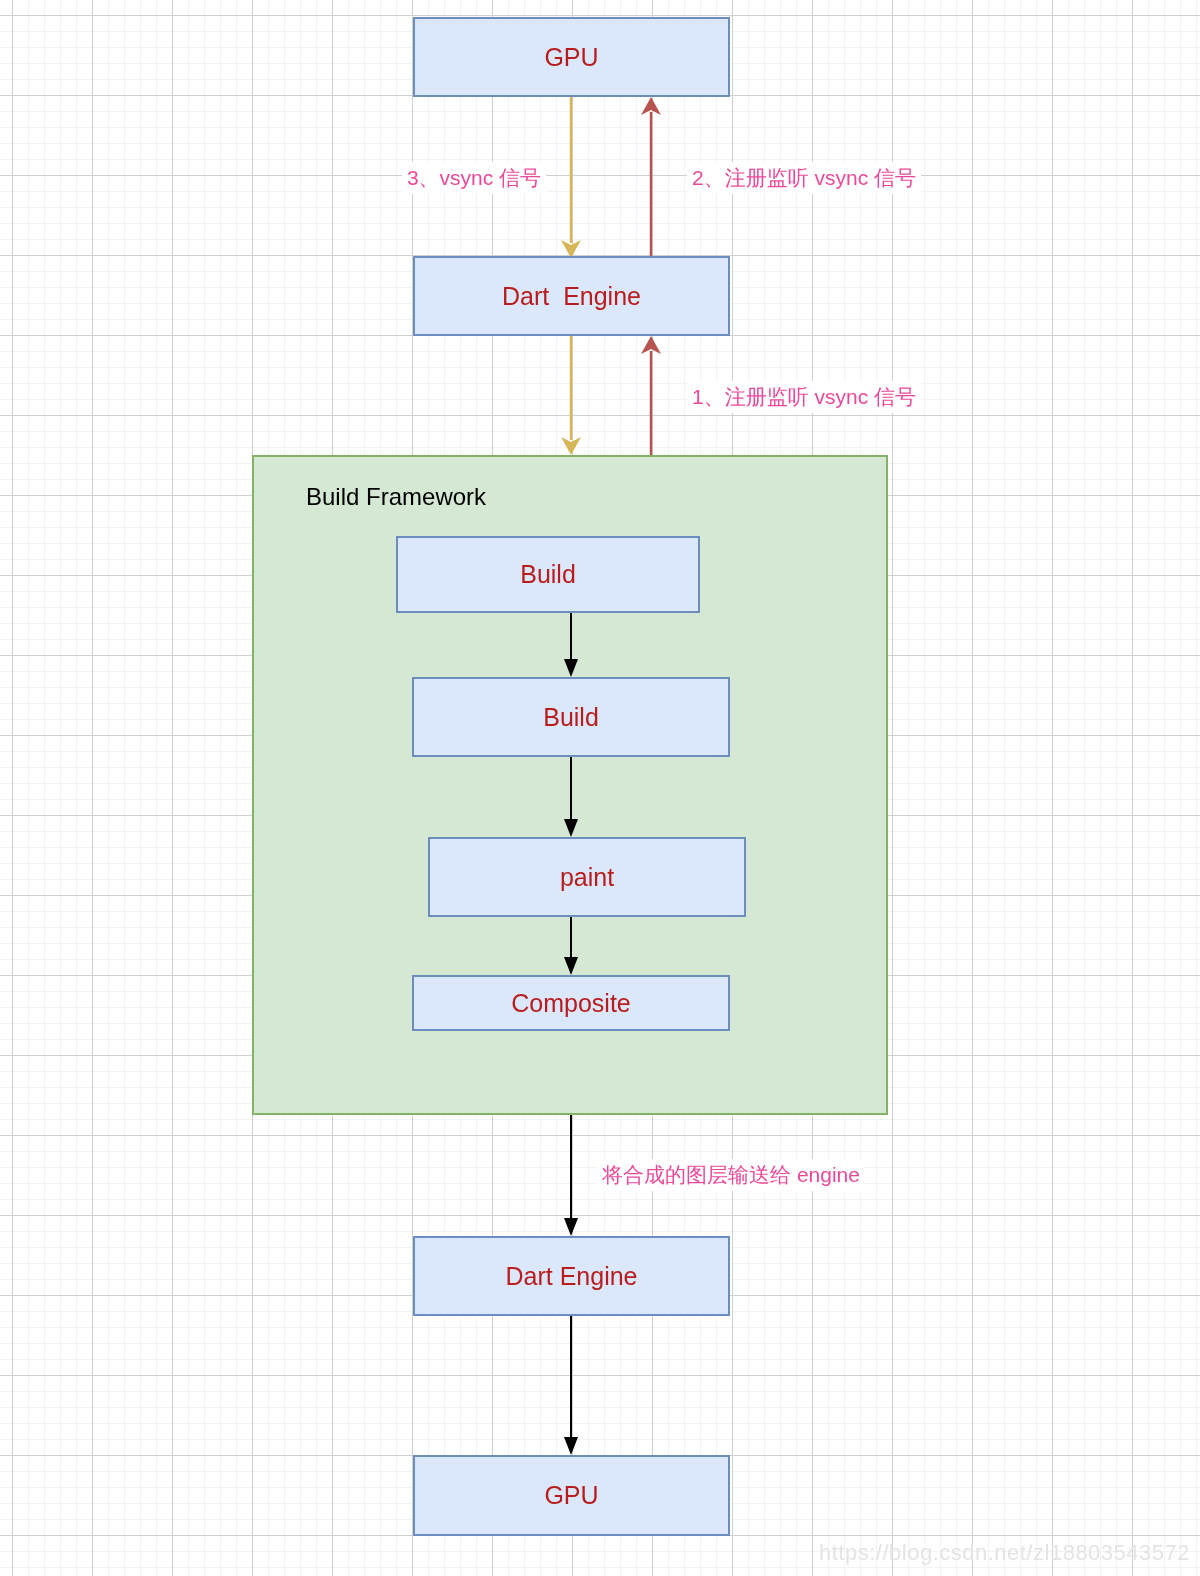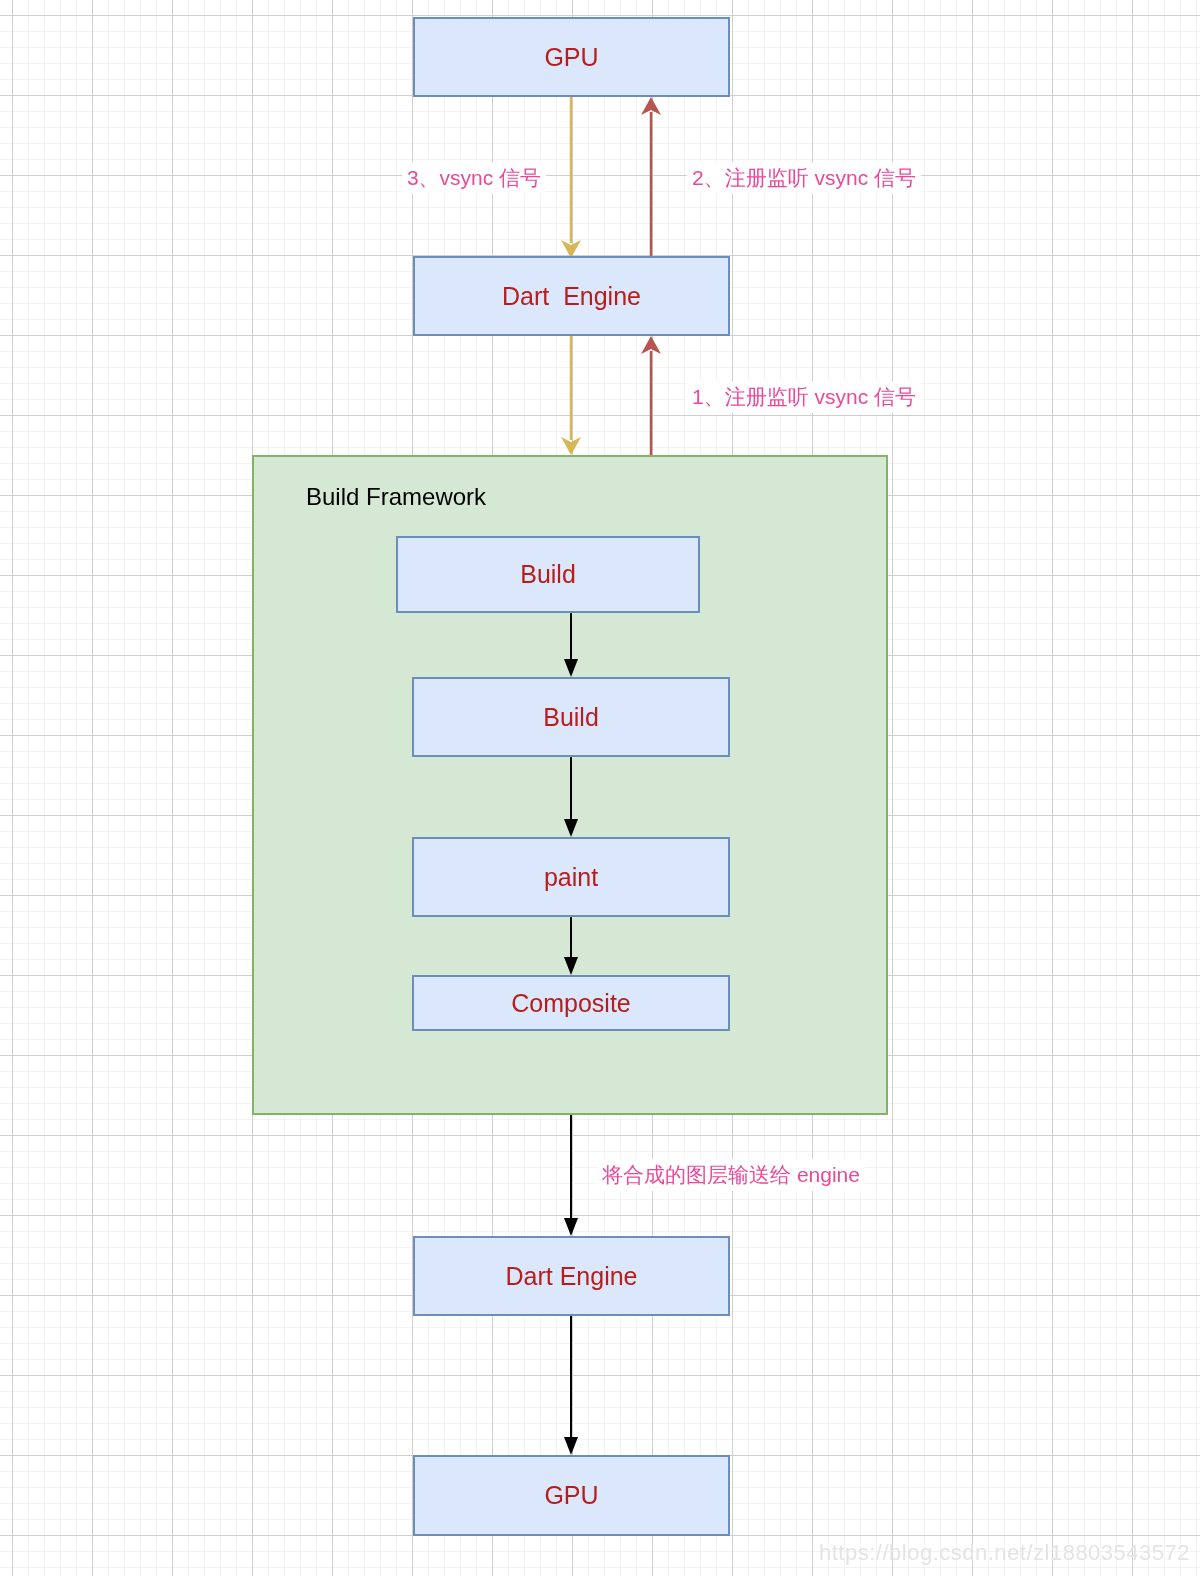--- a/index.html
+++ b/index.html
@@ -129,21 +129,21 @@
   </svg>
 
   <div class="node" style="left:413px;top:17px;width:317px;height:80px">GPU</div>
 
   <div class="node" style="left:413px;top:256px;width:317px;height:80px">Dart  Engine</div>
 
   <div class="node" style="left:396px;top:536px;width:304px;height:77px">Build</div>
 
   <div class="node" style="left:412px;top:677px;width:318px;height:80px">Build</div>
 
-  <div class="node" style="left:412px;top:837px;width:318px;height:80px">paint</div>
+  <div class="node" style="left:428px;top:837px;width:318px;height:80px">paint</div>
 
   <div class="node" style="left:412px;top:975px;width:318px;height:56px">Composite</div>
 
   <div class="node" style="left:413px;top:1236px;width:317px;height:80px">Dart Engine</div>
 
   <div class="node" style="left:413px;top:1455px;width:317px;height:81px">GPU</div>
 
   <div class="edge-label" style="left:474px;top:178px">3、vsync 信号</div>
 
   <div class="edge-label" style="left:804px;top:178px">2、注册监听 vsync 信号</div>

